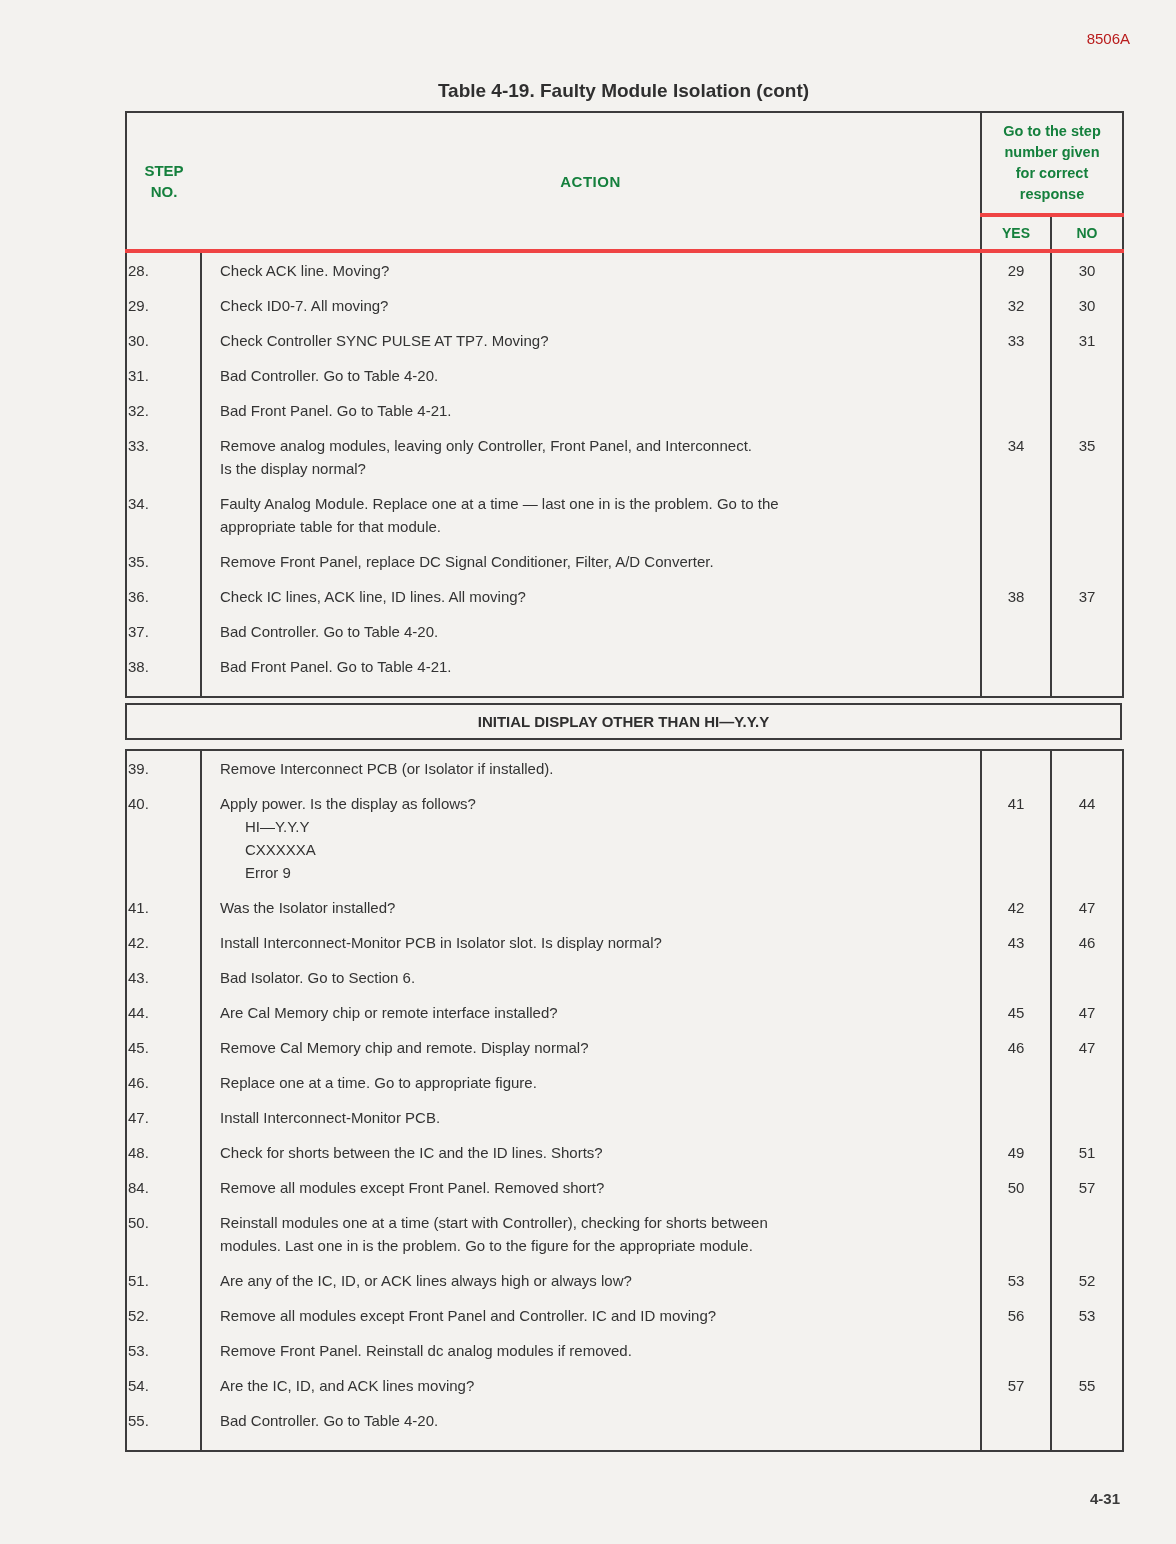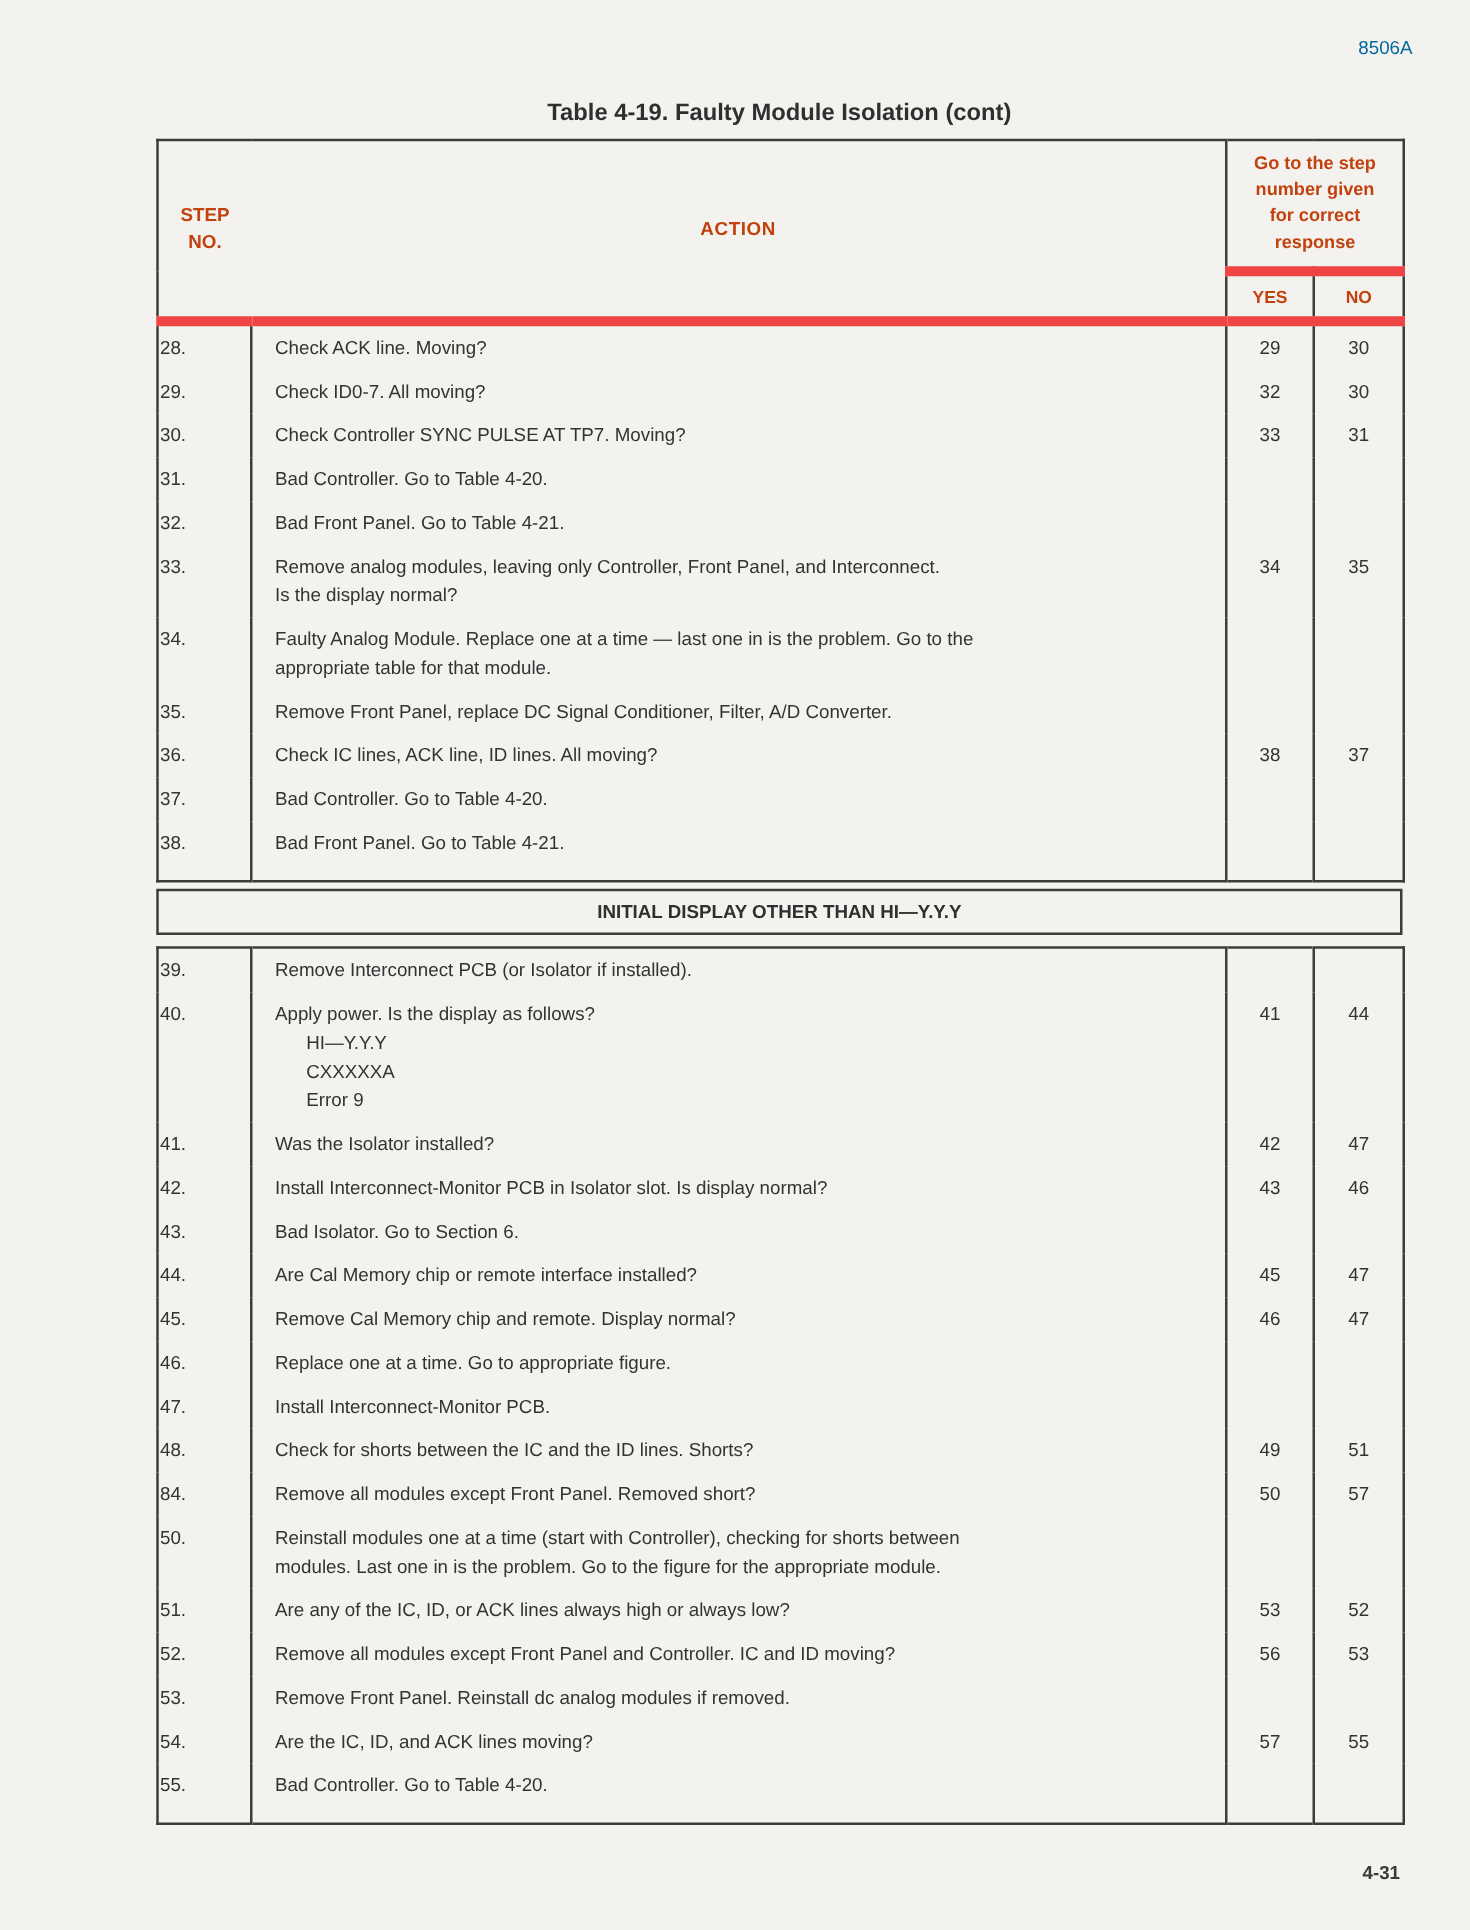--- a/index.html
+++ b/index.html
@@ -15,21 +15,21 @@
     background: #f3f2ef;
     font-family: "Liberation Sans", sans-serif;
     color: #333333;
     overflow: hidden;
   }
   .doc-number {
     position: absolute;
     top: 30px;
     right: 46px;
     font-size: 15px;
-    color: #0369a1;
+    color: #b91c1c;
   }
   .page-number {
     position: absolute;
     top: 1490px;
     right: 56px;
     font-size: 15px;
     font-weight: bold;
     color: #3a3a3a;
   }
   .content {
@@ -54,22 +54,22 @@
     font-size: 15px;
     color: #333333;
   }
   col.w-step { width: 75px; }
   col.w-action { width: 780px; }
   col.w-yes { width: 70px; }
   col.w-no { width: 72px; }
 
   thead th {
     font-weight: bold;
-    color: #c2410c;
-    border-bottom: 8px solid #ef4444;
+    color: #15803d;
+    border-bottom: 4px solid #ef4444;
     vertical-align: middle;
   }
   th.c-step {
     white-space: pre-line;
     text-align: center;
     line-height: 21px;
     font-size: 15px;
   }
   th.c-action {
     text-align: center;

